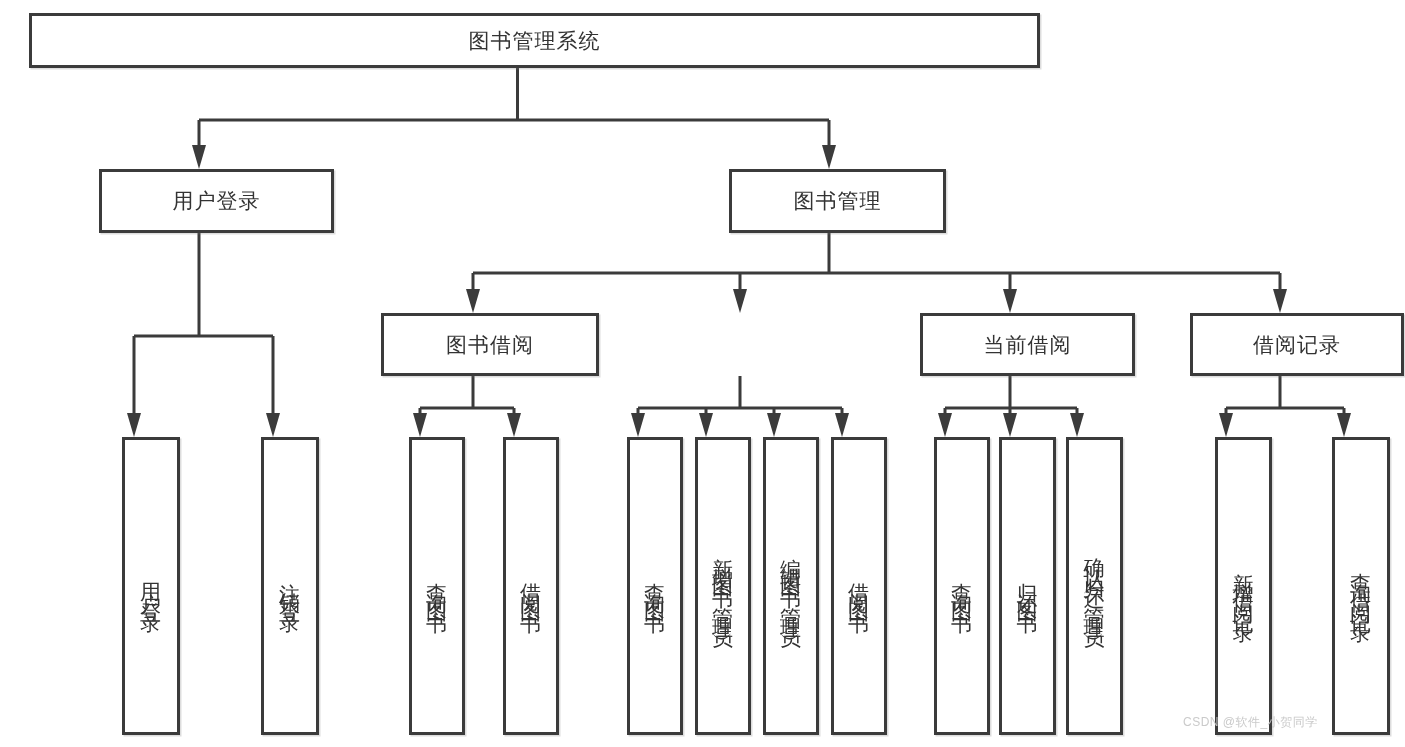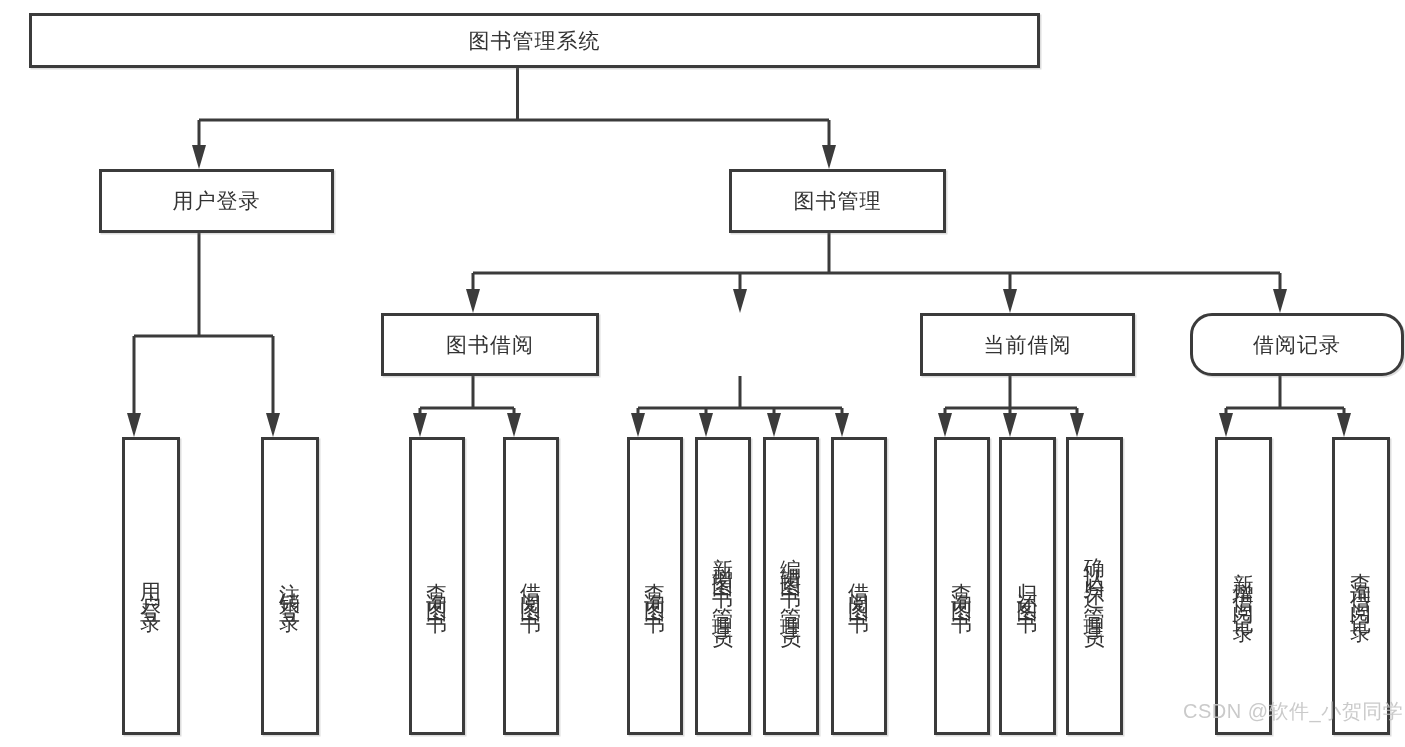--- a/index.html
+++ b/index.html
@@ -34,22 +34,22 @@
   .box.h { white-space: nowrap; }
   .box.v {
     writing-mode: vertical-lr;
     text-orientation: mixed;
     letter-spacing: 10px;
     line-height: 1;
   }
   .box.v span { display: block; }
   .watermark {
     position: absolute;
-    left: 1183px; top: 698px;
-    font-size: 20px;
+    left: 1183px; top: 714px;
+    font-size: 12px;
     color: rgba(198,198,198,0.92);
     white-space: nowrap;
     z-index: 5;
     letter-spacing: 0.5px;
   }
   .wire { stroke: #3b3b3b; stroke-width: 3; fill: none; }
   .head { fill: #3b3b3b; stroke: none; }
 </style>
 </head>
 <body>
@@ -109,21 +109,21 @@
   <div class="box h" style="left:712px;top:169px;width:217px;height:64px;">
     <span>图书管理</span>
   </div>
 
   <div class="box h" style="left:364px;top:313px;width:218px;height:63px;">
     <span>图书借阅</span>
   </div>
   <div class="box h" style="left:903px;top:313px;width:215px;height:63px;text-align:right;">
     <span>当前借阅</span>
   </div>
-  <div class="box h" style="left:1173px;top:313px;width:214px;height:63px;border-radius:22px;">
+  <div class="box h" style="left:1173px;top:313px;width:214px;height:63px;">
     <span>借阅记录</span>
   </div>
 
   <div class="box v" style="left:105px;top:437px;width:58px;height:298px;">
     <span>用户登录</span>
   </div>
   <div class="box v" style="left:244px;top:437px;width:58px;height:298px;">
     <span>注销登录</span>
   </div>
 

